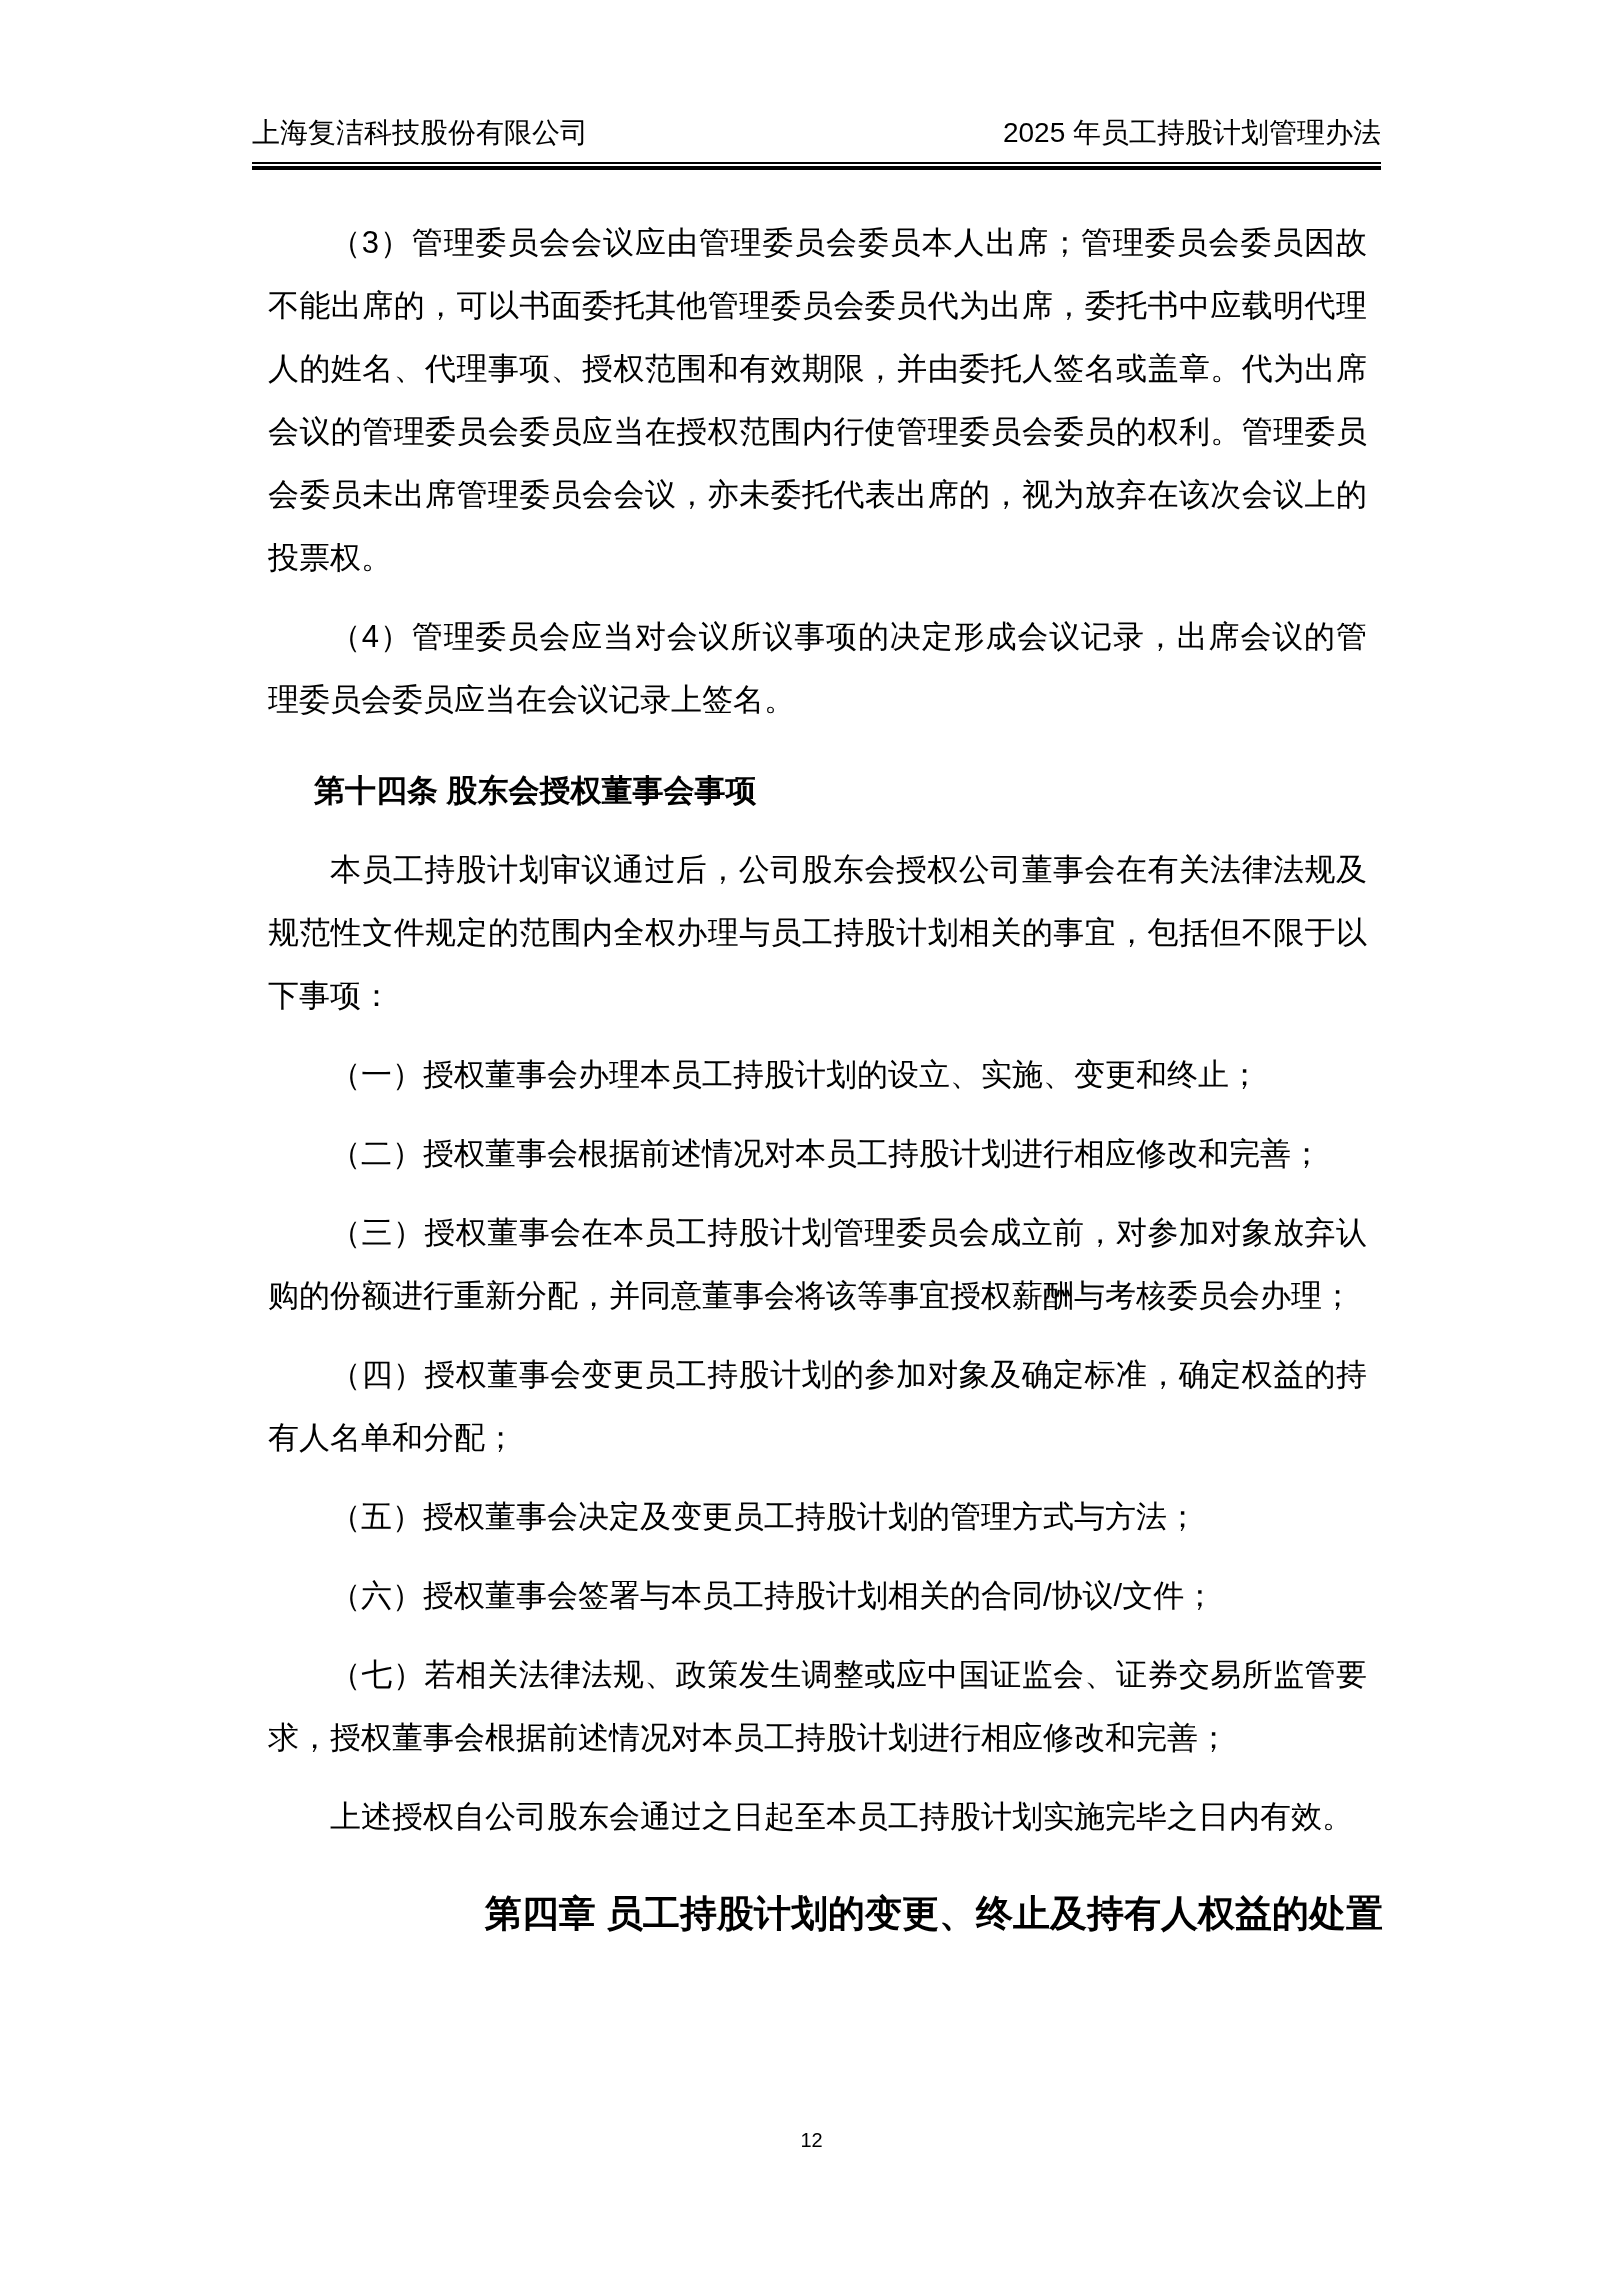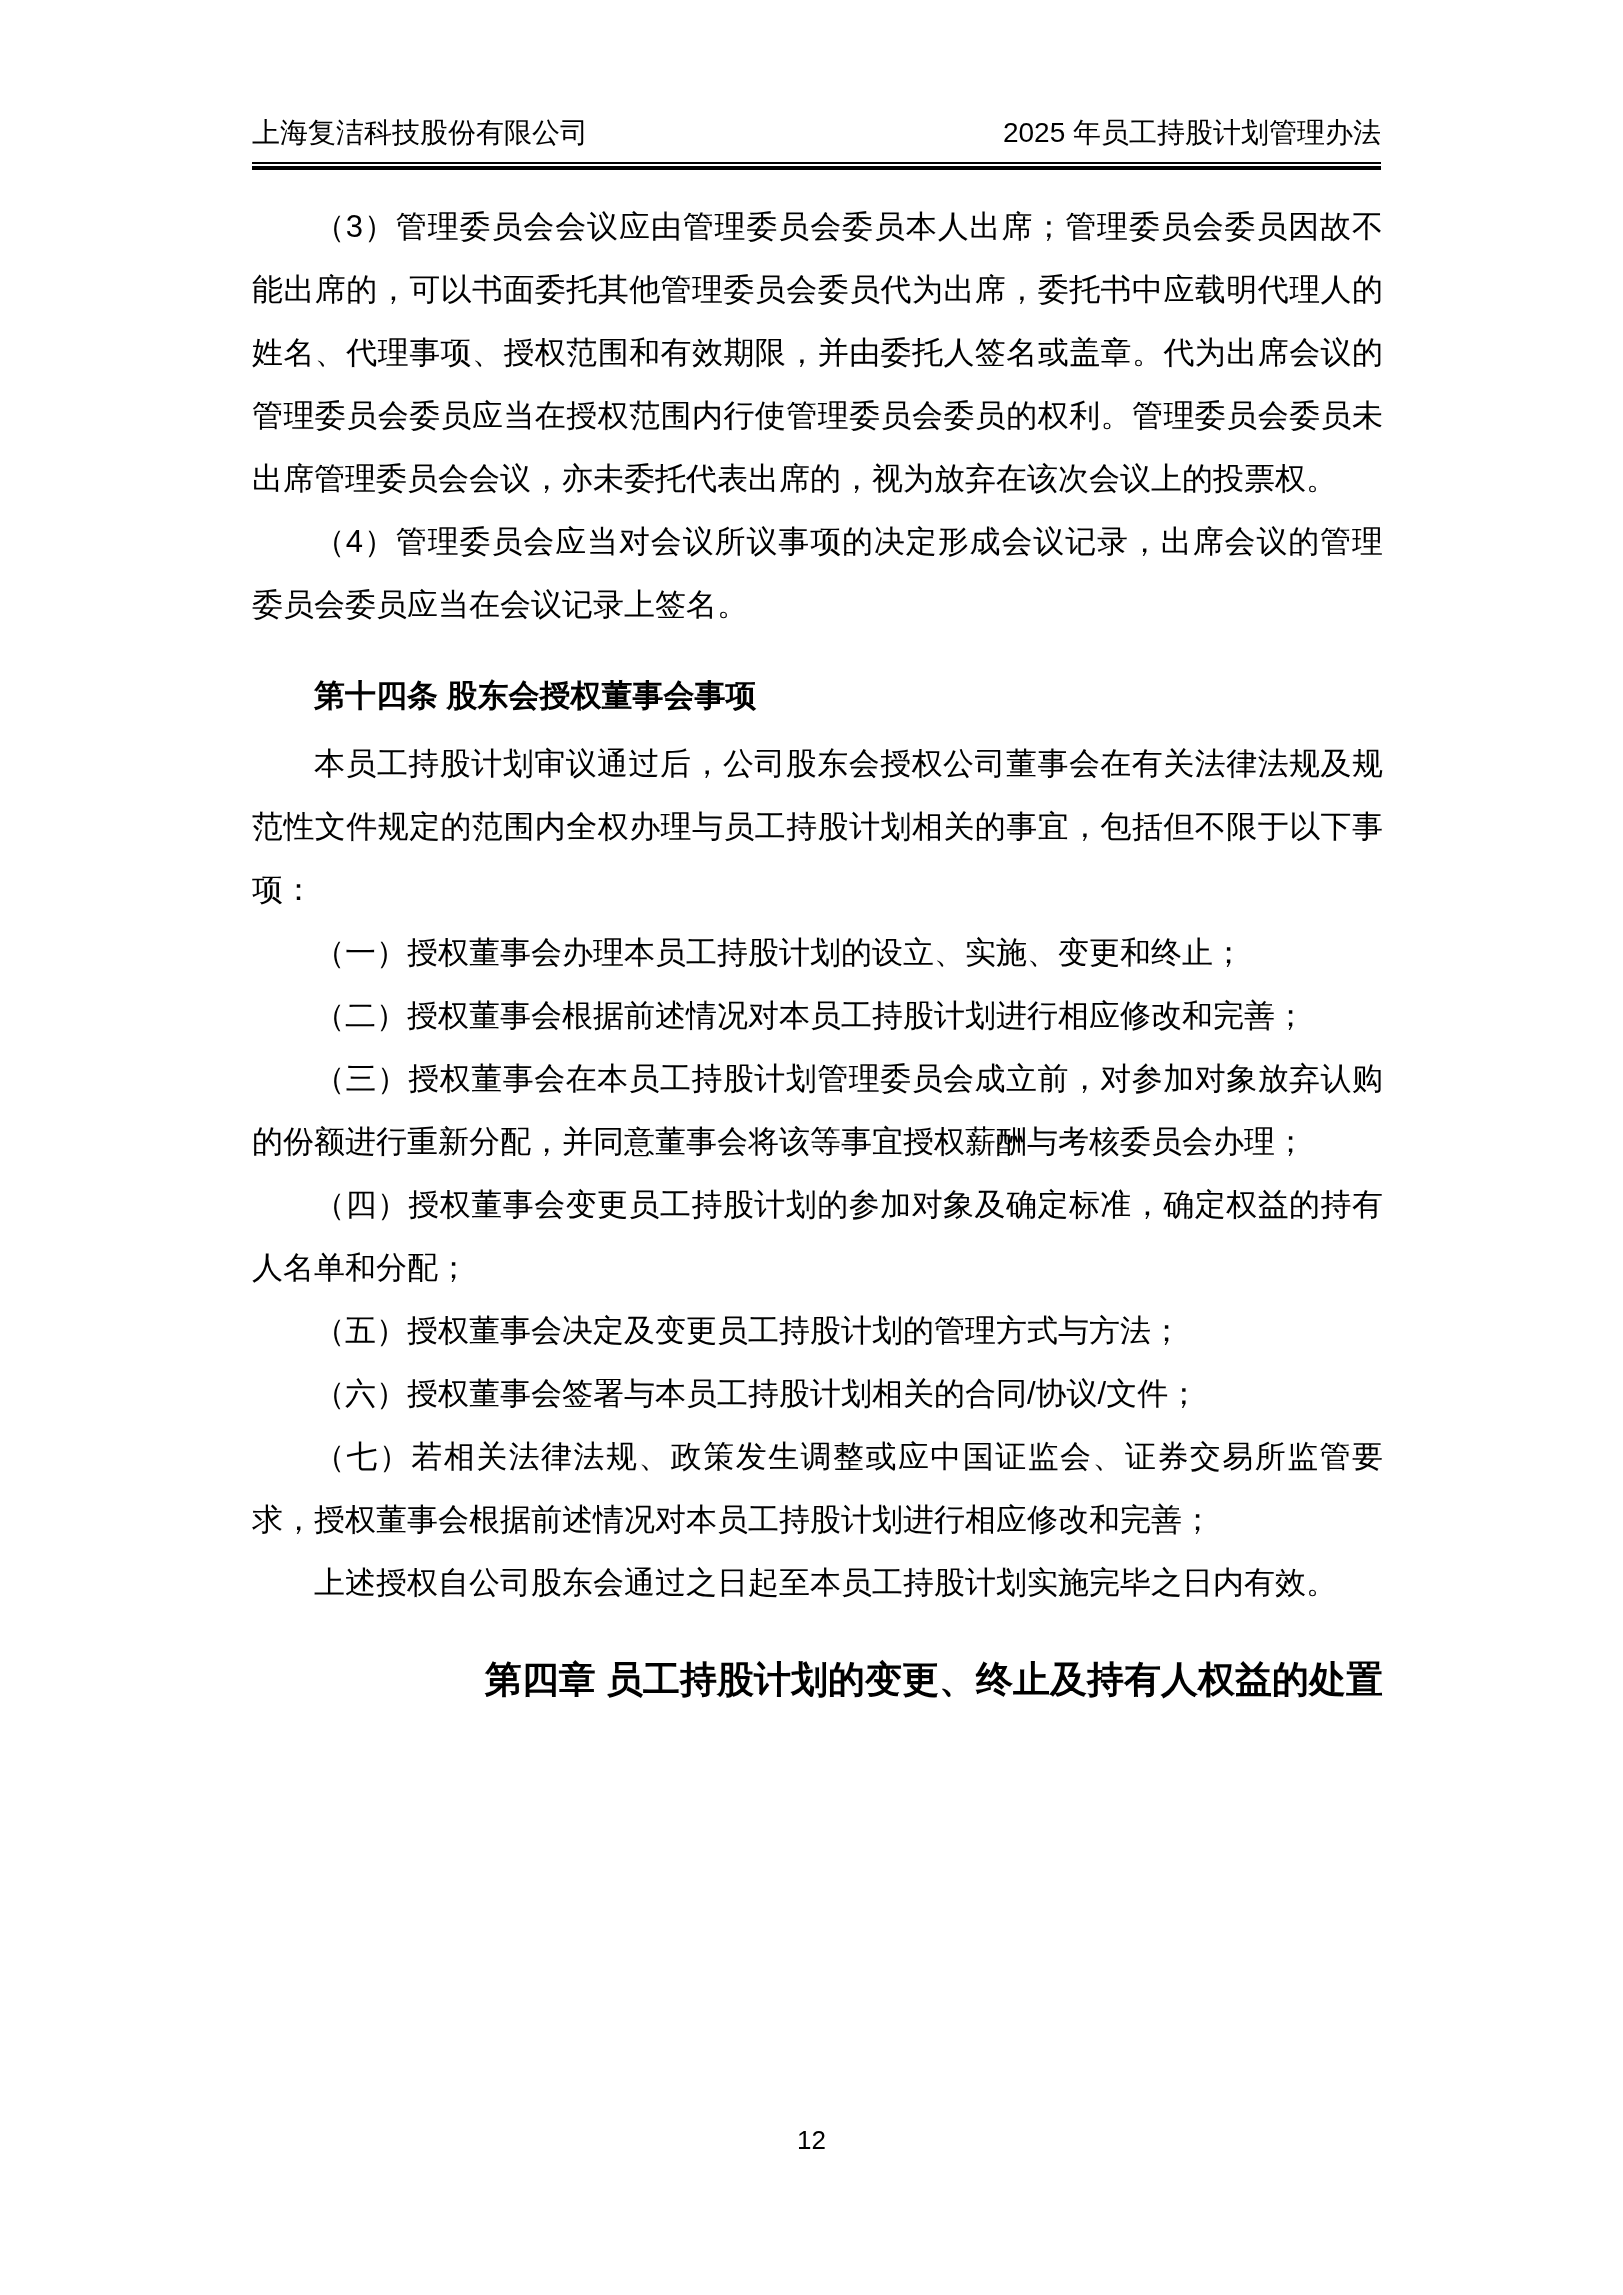--- a/index.html
+++ b/index.html
@@ -21,36 +21,36 @@
     position:absolute;left:252px;top:162px;width:1129px;
     height:2px;
     border-top:2px solid #000000;
     border-bottom:4.6px solid #000000;
   }
   .content{
     position:absolute;left:252px;top:195px;width:1131px;
     font-size:31px;line-height:63px;
     text-align:justify;text-justify:inter-ideograph;
   }
-  .content p{margin:0;text-indent:2em;}
+  .content p{margin:16px;text-indent:2em;}
   .section-heading{
     font-weight:bold;
     margin:28px 0 5.2px 0 !important;
     text-indent:2em;
   }
   .section-heading.last{margin-top:39px !important;}
   .chapter-heading{
     font-weight:bold;
     font-size:37px;line-height:72px;
     text-align:right;text-indent:0 !important;
     margin:30px 0 0 0 !important;
   }
   .footer{
     position:absolute;left:0;top:2125px;width:100%;
-    text-align:center;font-size:26px;line-height:30px;
+    text-align:center;font-size:20px;line-height:30px;
   }
 </style>
 </head>
 <body>
 
 <div class="page">
 
   <div class="header-row">
     <span>上海复洁科技股份有限公司</span>
     <span>2025 年员工持股计划管理办法</span>

